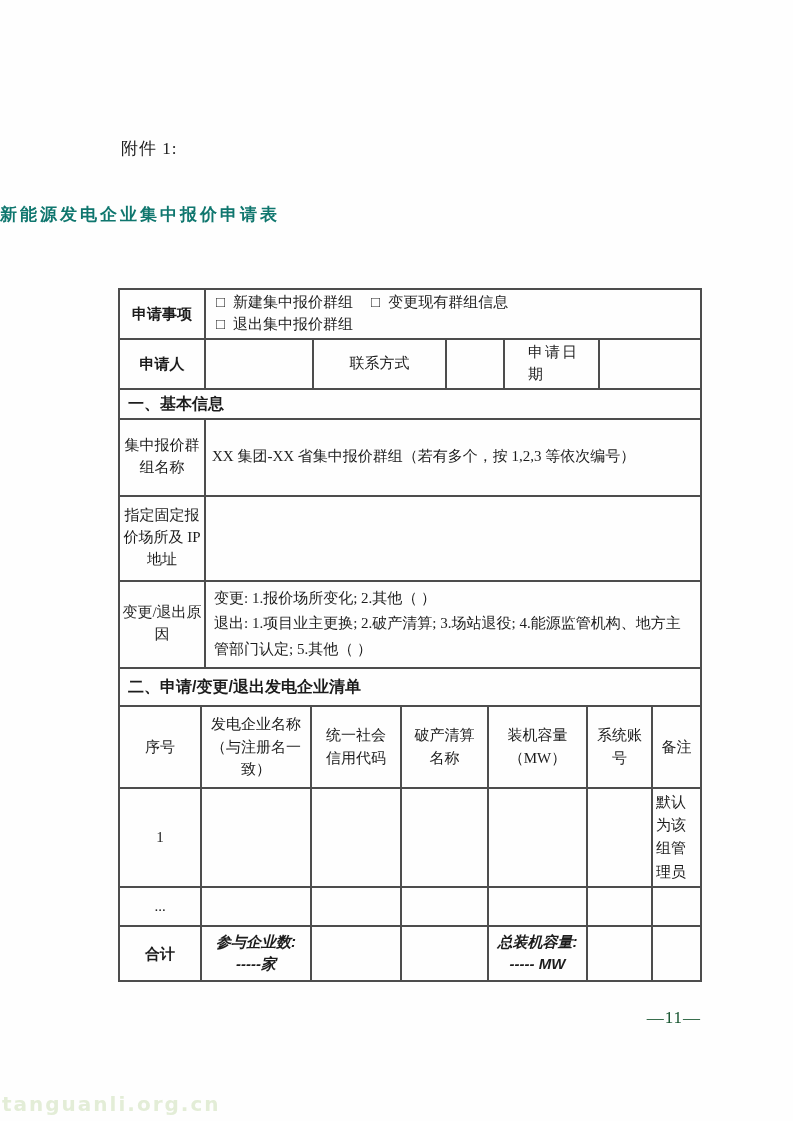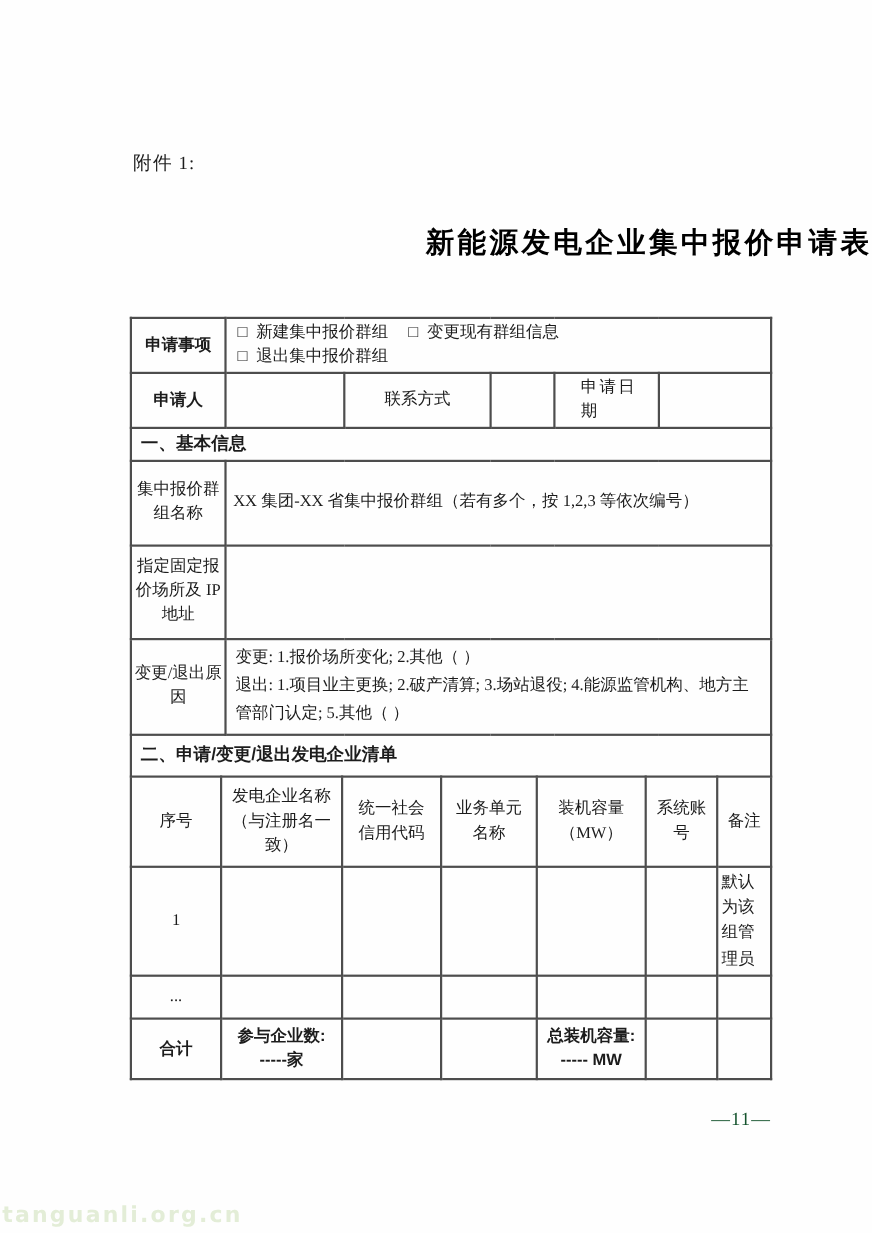--- a/index.html
+++ b/index.html
@@ -10,23 +10,23 @@
     font-family:"Liberation Serif","DejaVu Serif",serif;
     color:#1c1c1c;
     overflow:hidden;
   }
   .attachment{
     position:absolute;left:121px;top:137px;
     font-size:17px;letter-spacing:1px;
   }
   .title{
     position:absolute;left:0;top:203px;width:100%;
-    margin:0;text-align:right;
+    margin:0;text-align:left;
     font-family:"Liberation Sans","DejaVu Sans",sans-serif;
-    font-size:26px;font-weight:bold;letter-spacing:3px;color:#000000;
+    font-size:17px;font-weight:bold;letter-spacing:3px;color:#0f766e;
   }
   .form-wrap{
     position:absolute;left:118px;top:288px;width:666px;
   }
   table{border-collapse:collapse;table-layout:fixed;width:582px;}
   td{
     border:2px solid #4d4d4d;
     font-size:15px;line-height:1.45;
     padding:2px 4px;vertical-align:middle;
     overflow:hidden;word-break:break-all;
@@ -40,21 +40,21 @@
     font-weight:bold;font-family:"Liberation Sans","DejaVu Sans",sans-serif;
     font-size:16px;text-align:left;padding-left:8px;
   }
   .opt-line{padding-left:6px;}
   .cb{font-size:15px;margin-right:8px;display:inline-block;}
   .opt{margin-right:18px;white-space:nowrap;}
   .reason-cell{padding:4px 8px;line-height:1.72;text-align:left;}
   .value-cell{padding-left:6px;text-align:left;}
   .remark-cell{line-height:1.55;padding:2px 3px;text-align:left;}
   .hdr{text-align:center;white-space:pre-line;line-height:1.5;}
-  .total-cell{text-align:center;line-height:1.5;}
+  .total-cell{text-align:center;line-height:1.5;font-style:italic;}
   .date-lbl{text-align:left;padding-left:23px;letter-spacing:2px;}
   .pagenum{
     position:absolute;right:92px;top:1008px;
     font-size:17px;letter-spacing:1px;color:#14532d;text-align:center;
   }
   .watermark{
     position:absolute;left:2px;top:1092px;
     font-family:"DejaVu Sans","Liberation Sans",sans-serif;
     font-size:20px;font-weight:bold;letter-spacing:2px;
     color:#e3edd7;
@@ -135,21 +135,21 @@
           <tr class="band" style="height:37px">
         <td colspan="7">二、申请/变更/退出发电企业清单</td>
       </tr>
       <tr style="height:82px">
         <td class="hdr">序号</td>
         <td class="hdr">发电企业名称
 （与注册名一
 致）</td>
         <td class="hdr">统一社会
 信用代码</td>
-        <td class="hdr">业务单元
+        <td class="hdr">破产清算
 名称</td>
         <td class="hdr">装机容量
 （MW）</td>
         <td class="hdr">系统账
 号</td>
         <td class="hdr">备注</td>
       </tr>
       <tr style="height:94px">
         <td class="c">1</td>
         <td></td>

